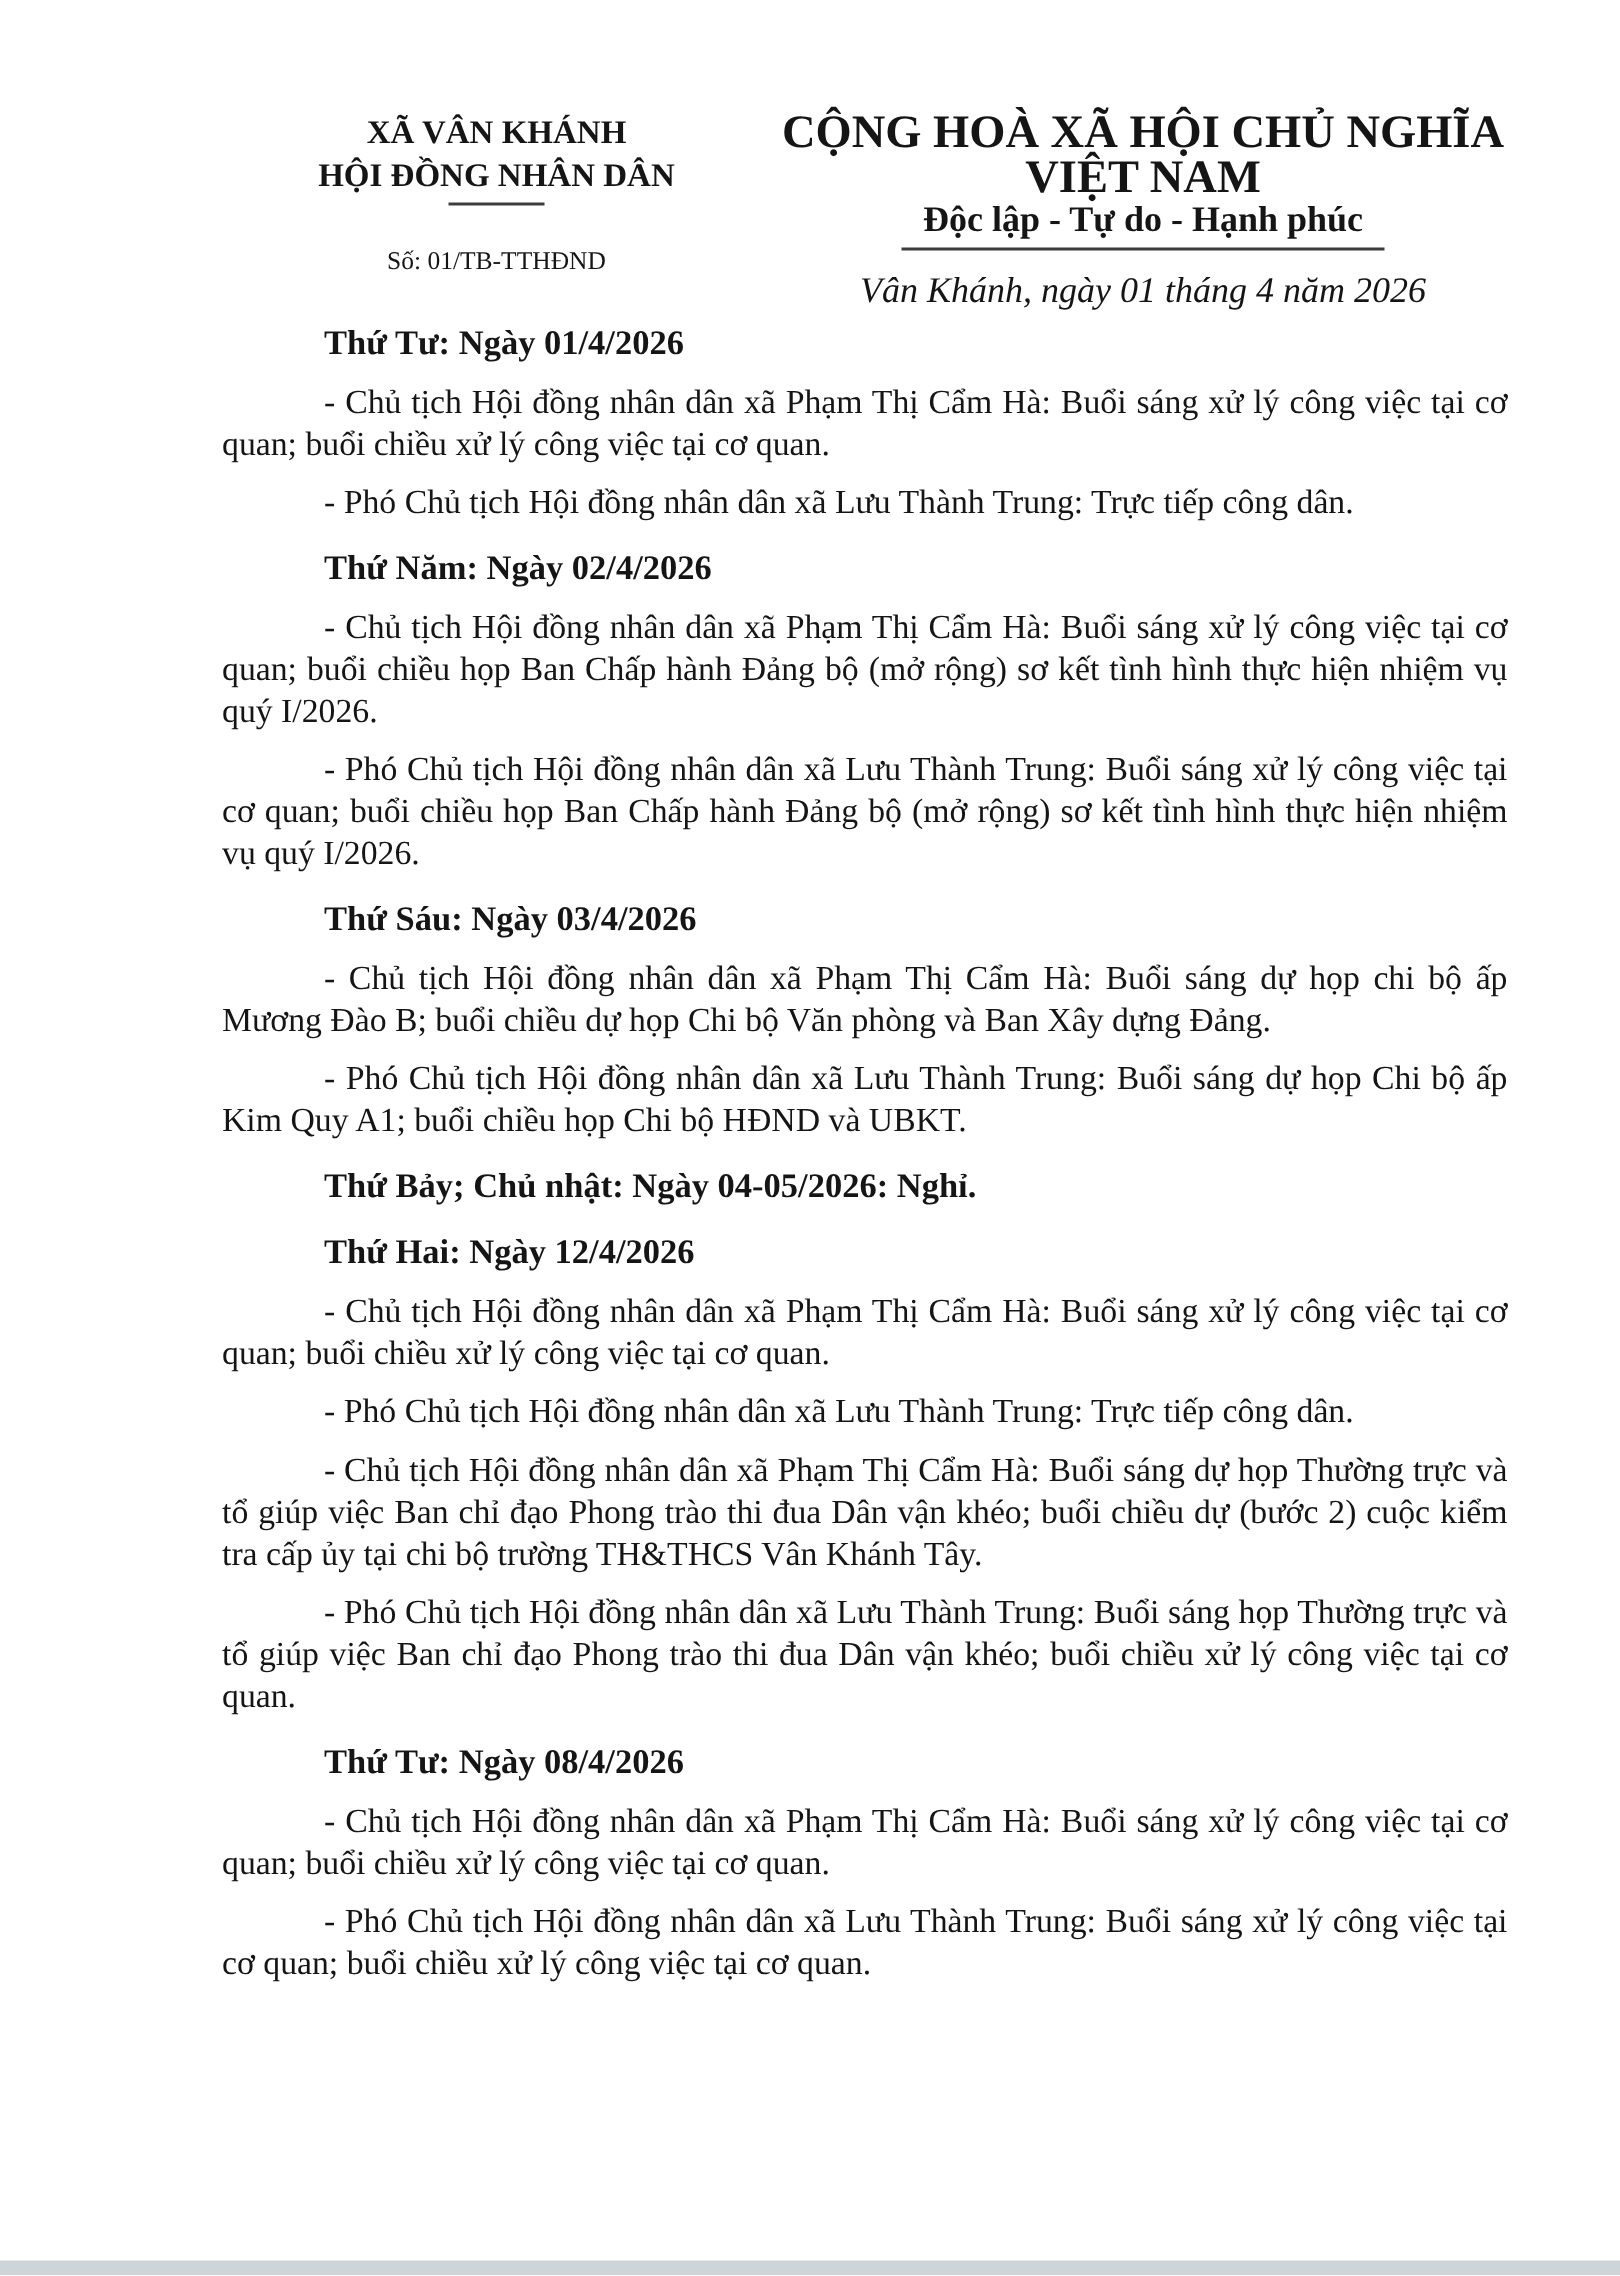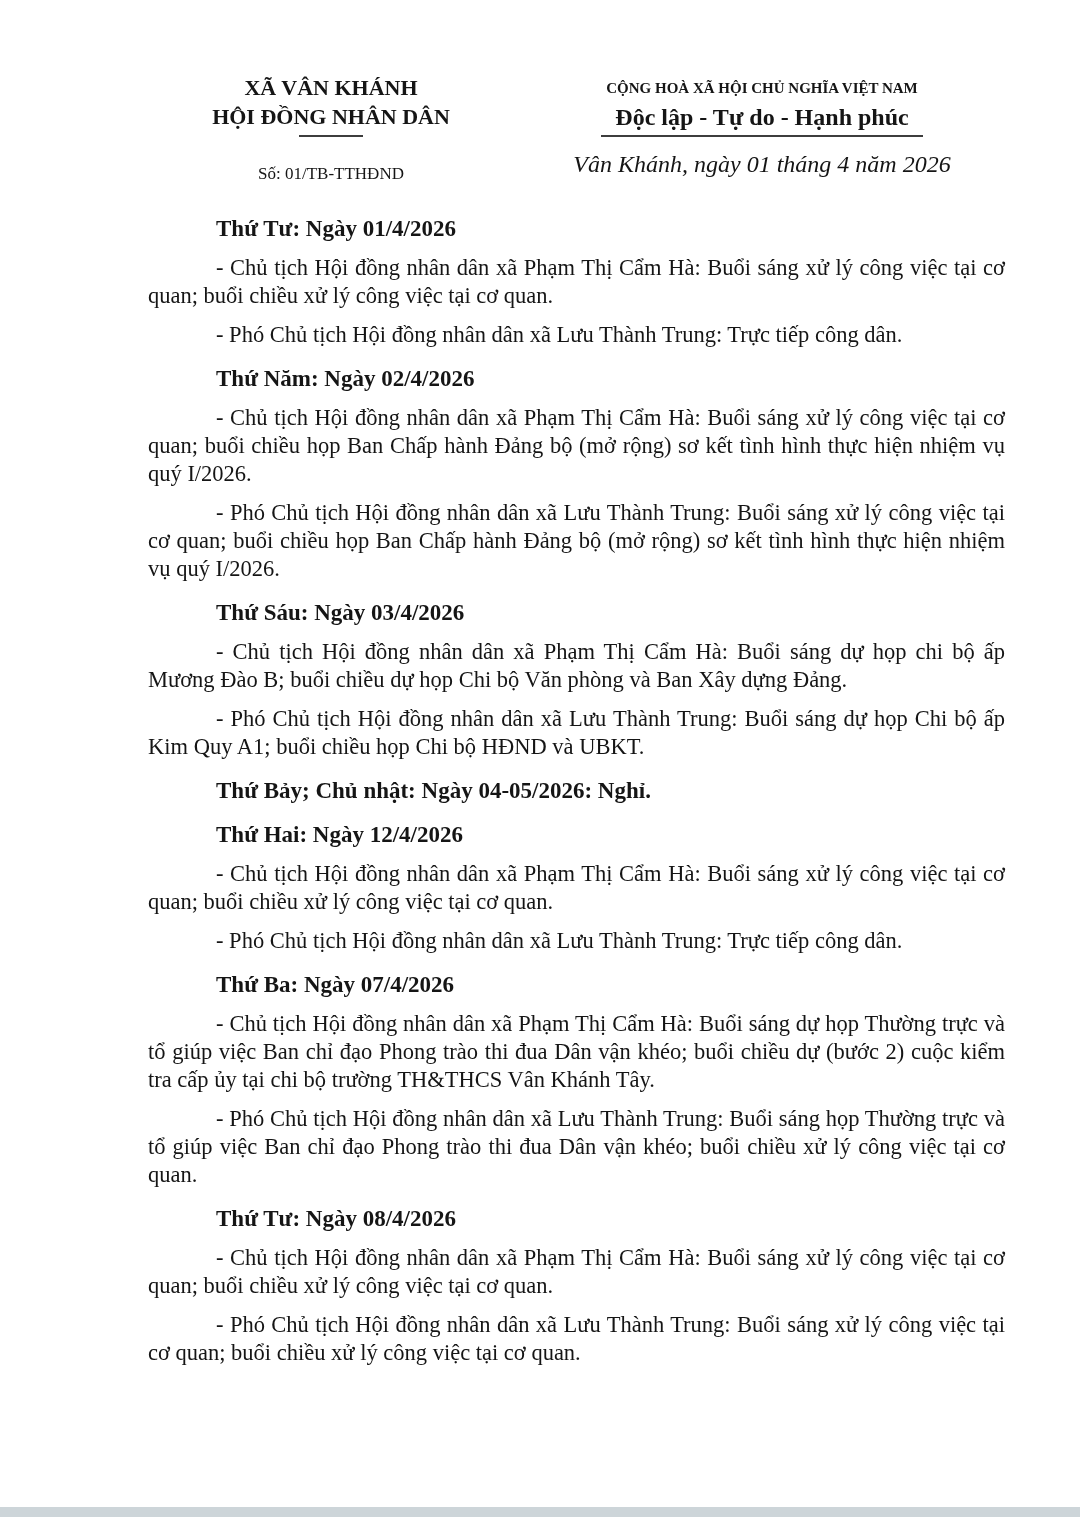--- a/index.html
+++ b/index.html
@@ -14,21 +14,21 @@
   }
 
   
   .doc-header { position: relative; height: 170px; }
   .hdr-col { position: absolute; text-align: center; }
   .hdr-left  { left: 150px; top: 73px; width: 362px; }
   .hdr-right { left: 502px; top: 73px; width: 520px; }
   .org-line   { font-size: 22px; line-height: 29px; font-weight: bold; }
   .org-rule   { width: 64px;  border-bottom: 2px solid #3d3d3d; margin: 4px auto 0; }
   .doc-number { font-size: 17px; line-height: 28px; margin-top: 23px; }
-  .nat-line   { font-size: 15px; line-height: 30px; font-weight: bold; }
+  .nat-line   { font-size: 31px; line-height: 30px; font-weight: bold; }
   .motto-line { font-size: 24px; line-height: 29px; font-weight: bold; }
   .motto-rule { width: 322px; border-bottom: 2px solid #3d3d3d; margin: 3px auto 0; }
   .place-date { font-size: 24px; line-height: 29px; font-style: italic; margin-top: 13px; }
 
   
   .title-block { margin-top: 36px; text-align: center; }
   .title-main { font-size: 27px; line-height: 33px; font-weight: bold; }
   .title-sub  { font-size: 25px; line-height: 31px; font-weight: bold; }
   .title-rule { width: 158px; border-bottom: 3px solid #4a4a4a; margin: 4px auto 0; }
 
@@ -97,21 +97,20 @@
       <h3 class="day-h">Thứ Bảy; Chủ nhật: Ngày 04-05/2026: Nghỉ.</h3>
     </section>
 
     <section>
       <h3 class="day-h">Thứ Hai: Ngày 12/4/2026</h3>
       <p class="body-p">- Chủ tịch Hội đồng nhân dân xã Phạm Thị Cẩm Hà: Buổi sáng xử lý công việc tại cơ quan; buổi chiều xử lý công việc tại cơ quan.</p>
       <p class="body-p">- Phó Chủ tịch Hội đồng nhân dân xã Lưu Thành Trung: Trực tiếp công dân.</p>
     </section>
 
     <section>
-      <h3 class="day-h">Thứ Ba: Ngày 07/4/2026</h3>
       <p class="body-p">- Chủ tịch Hội đồng nhân dân xã Phạm Thị Cẩm Hà: Buổi sáng dự họp Thường trực và tổ giúp việc Ban chỉ đạo Phong trào thi đua Dân vận khéo; buổi chiều dự (bước 2) cuộc kiểm tra cấp ủy tại chi bộ trường TH&amp;THCS Vân Khánh Tây.</p>
       <p class="body-p">- Phó Chủ tịch Hội đồng nhân dân xã Lưu Thành Trung: Buổi sáng họp Thường trực và tổ giúp việc Ban chỉ đạo Phong trào thi đua Dân vận khéo; buổi chiều xử lý công việc tại cơ quan.</p>
     </section>
 
     <section>
       <h3 class="day-h">Thứ Tư: Ngày 08/4/2026</h3>
       <p class="body-p">- Chủ tịch Hội đồng nhân dân xã Phạm Thị Cẩm Hà: Buổi sáng xử lý công việc tại cơ quan; buổi chiều xử lý công việc tại cơ quan.</p>
       <p class="body-p">- Phó Chủ tịch Hội đồng nhân dân xã Lưu Thành Trung: Buổi sáng xử lý công việc tại cơ quan; buổi chiều xử lý công việc tại cơ quan.</p>
     </section>
 

